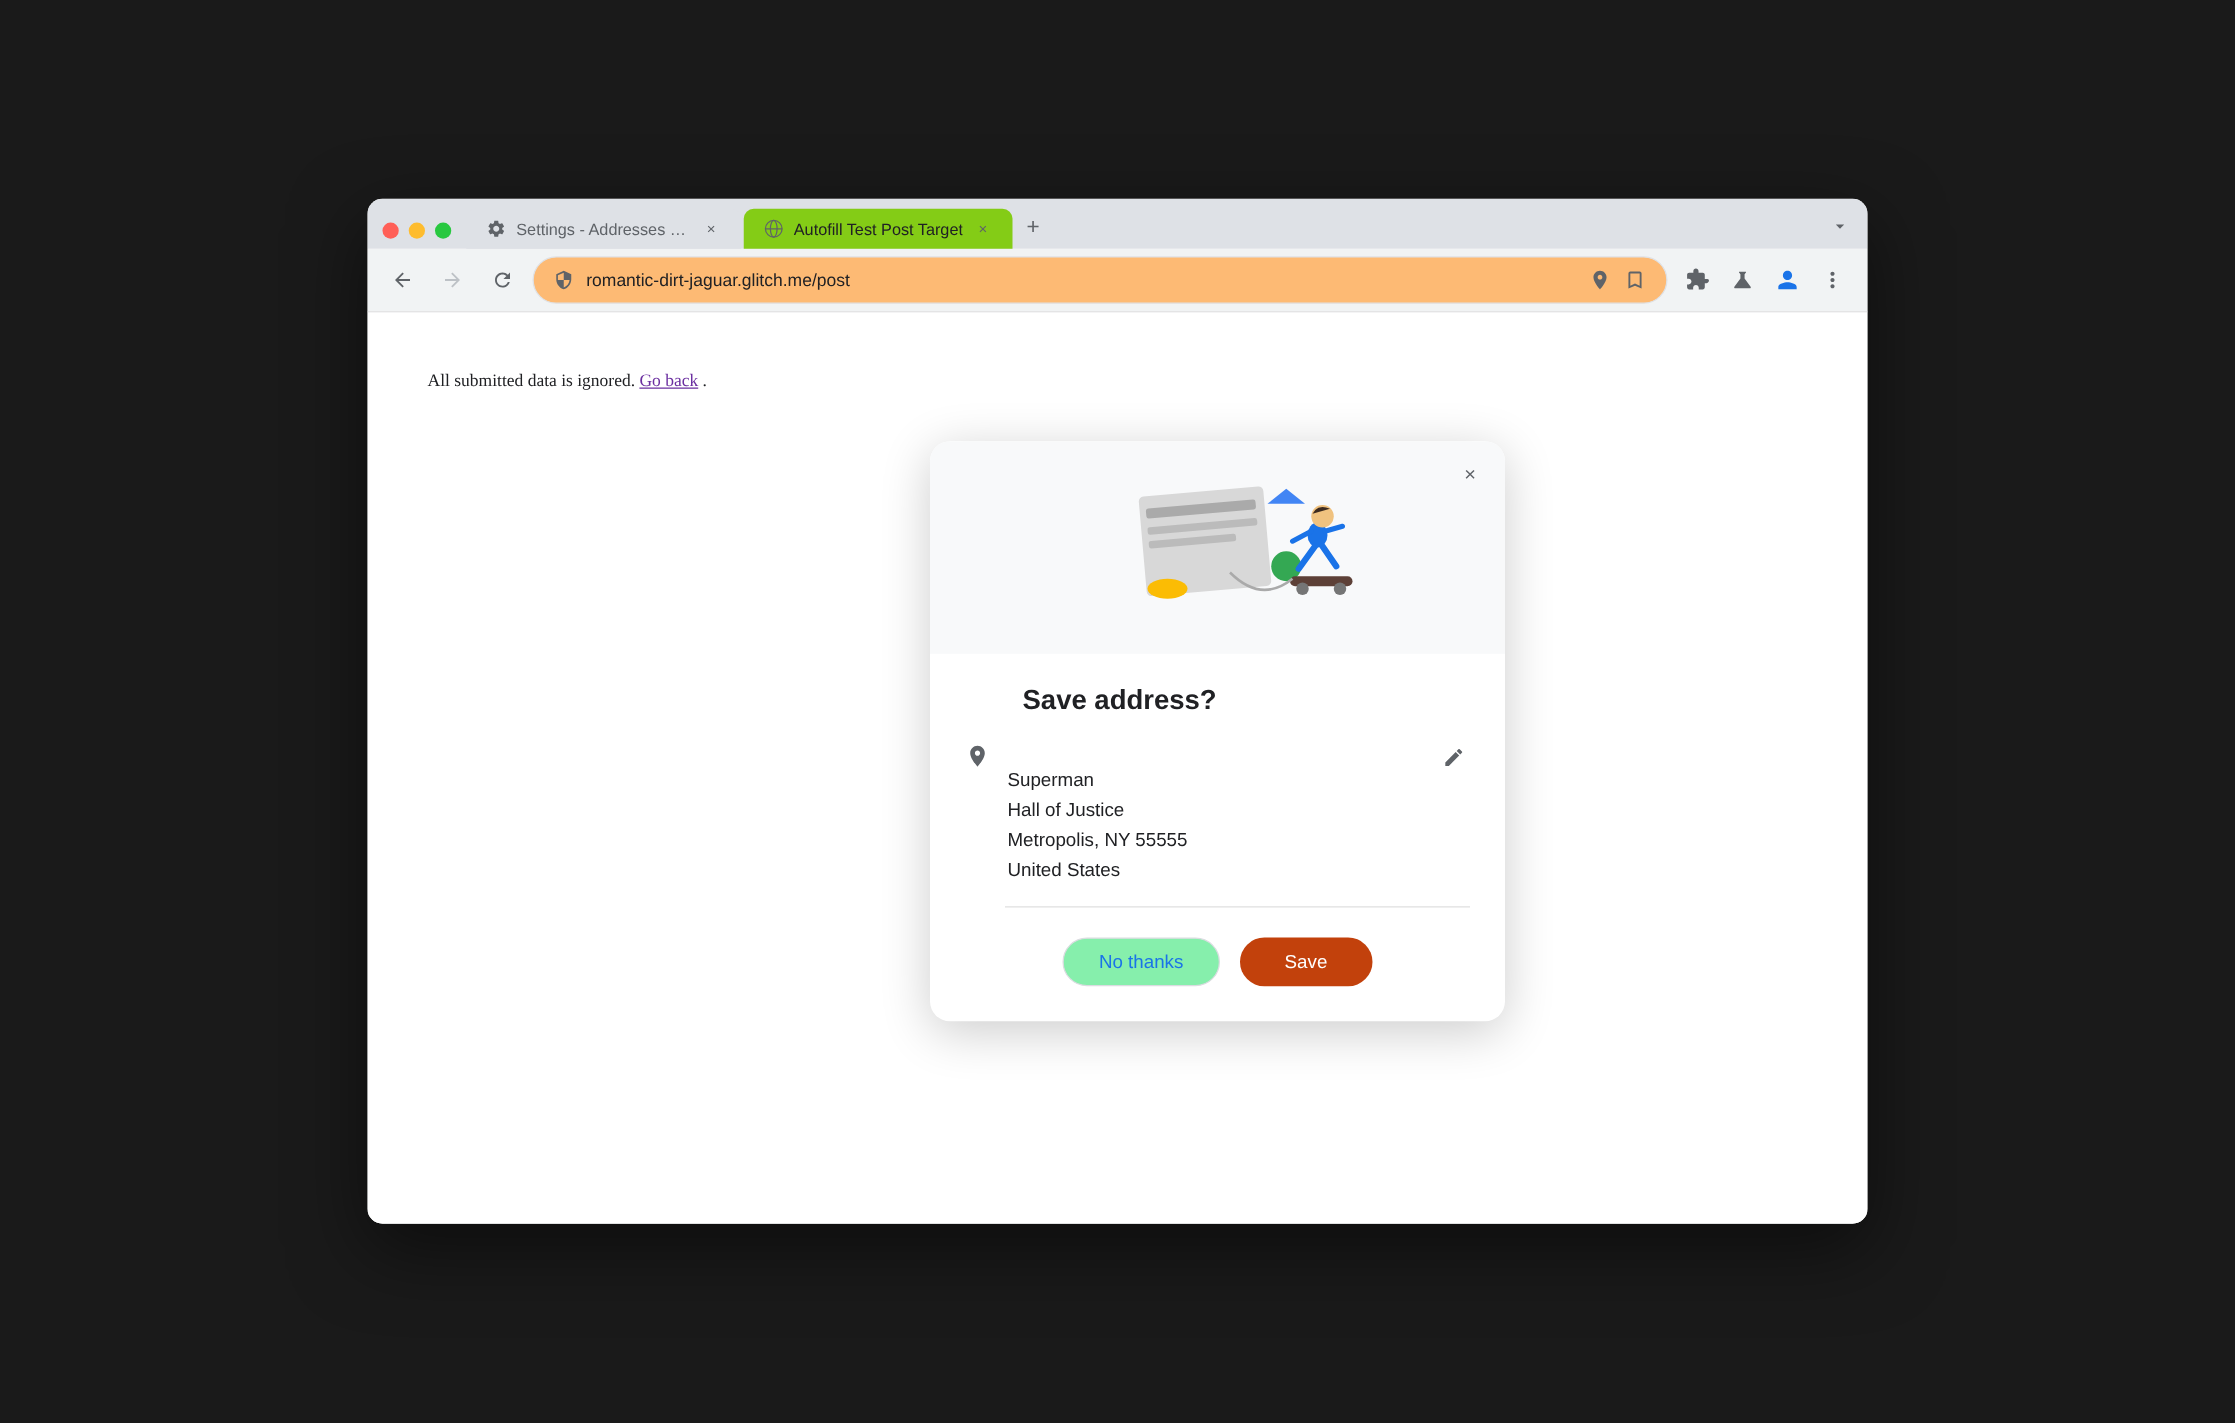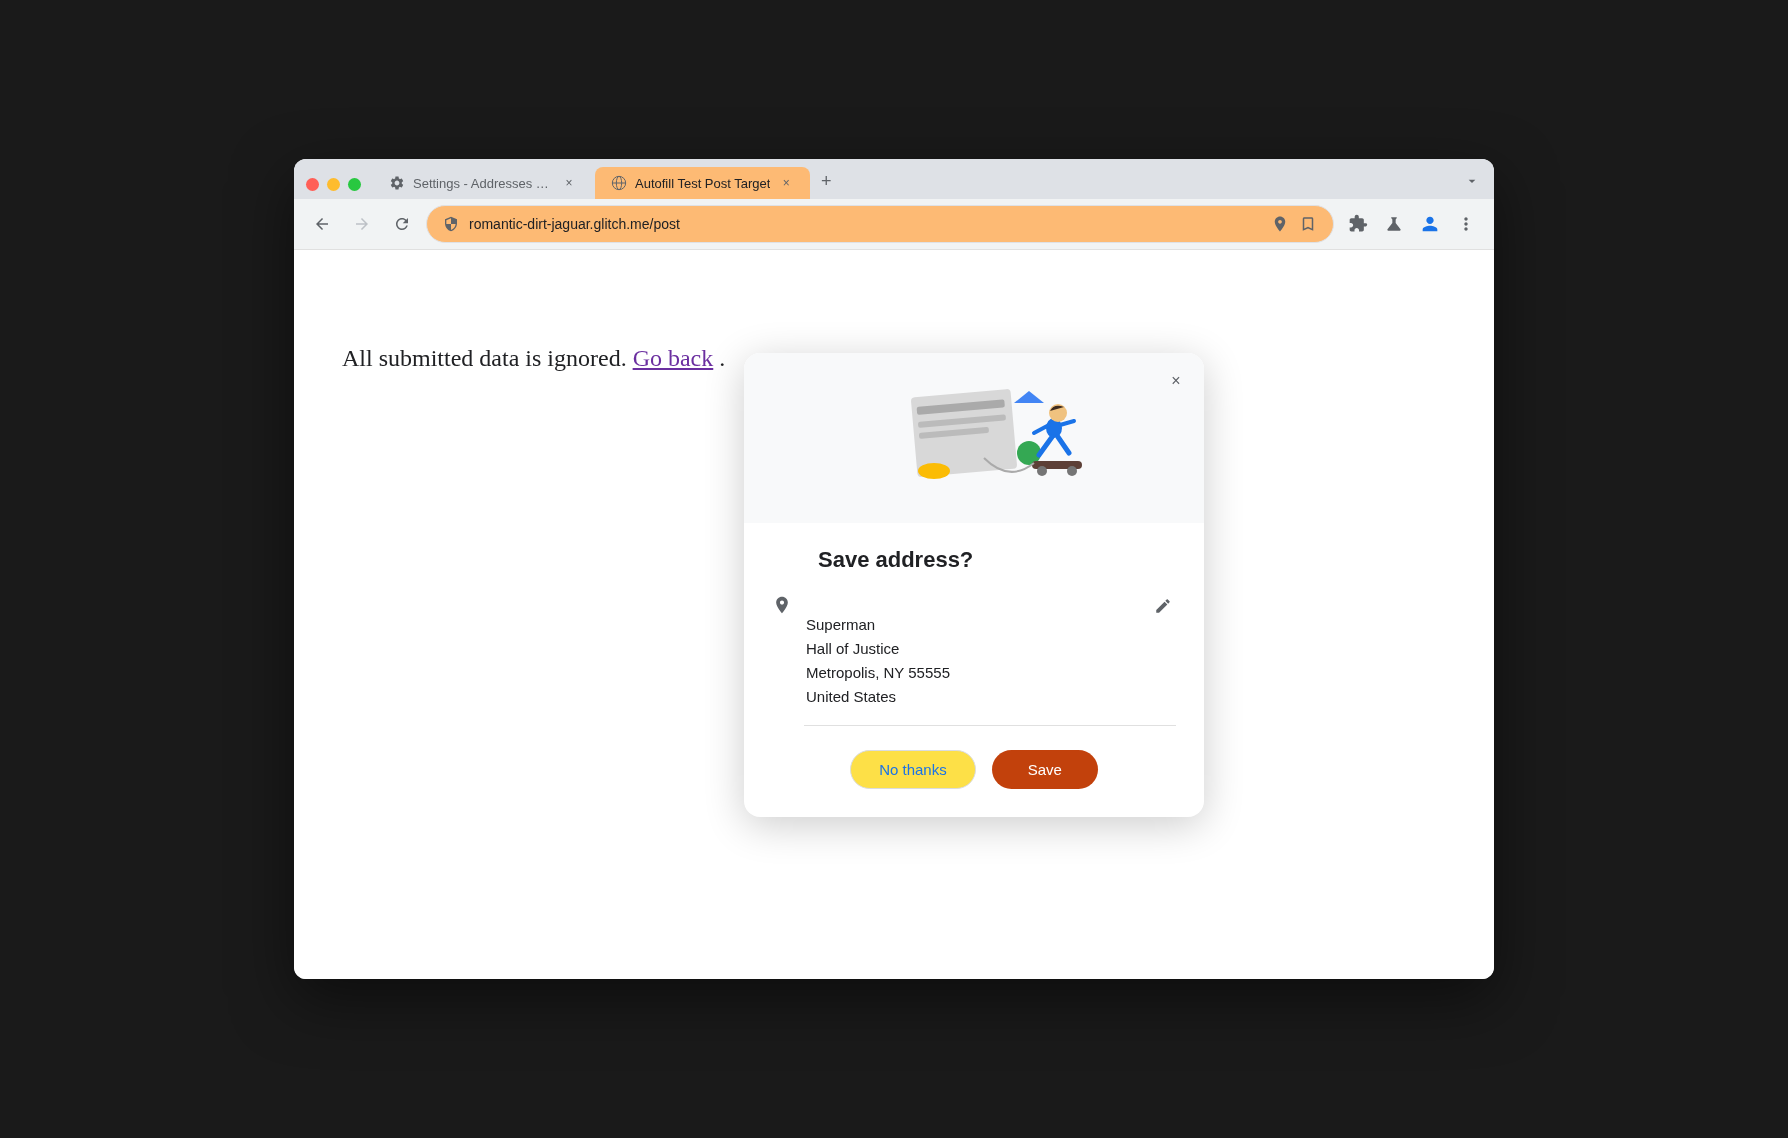--- a/index.html
+++ b/index.html
@@ -52,21 +52,21 @@
       background: #dee1e6;
       border-radius: 8px 8px 0 0;
       font-size: 13px;
       color: #5f6368;
       max-width: 220px;
       min-width: 150px;
       cursor: pointer;
       position: relative;
     }
     .tab.active {
-      background: #fdba74;
+      background: #84cc16;
       color: #202124;
     }
     .tab-icon {
       width: 16px;
       height: 16px;
       flex-shrink: 0;
     }
     .tab-title {
       flex: 1;
       overflow: hidden;
@@ -164,24 +164,23 @@
     }
     
     .page-content {
       flex: 1;
       background: #fff;
       position: relative;
       overflow: hidden;
     }
     .page-text {
       padding: 48px;
-      font-size: 24px;
+      font-size: 14px;
       color: #202124;
       font-family: Georgia, serif;
-      margin-top: 47px;
     }
     .page-link {
       color: #6b2fa0;
       text-decoration: underline;
       cursor: pointer;
     }
     
     .dialog-overlay {
       position: absolute;
       top: 0; left: 0; right: 0; bottom: 0;
@@ -271,21 +270,21 @@
     .dialog-actions {
       display: flex;
       justify-content: center;
       gap: 16px;
       margin-top: 24px;
     }
     .btn-no-thanks {
       padding: 10px 28px;
       border-radius: 24px;
       border: 1.5px solid #dadce0;
-      background: #fde047;
+      background: #86efac;
       color: #1a73e8;
       font-size: 15px;
       font-weight: 500;
       cursor: pointer;
       font-family: inherit;
     }
     .btn-save {
       padding: 10px 36px;
       border-radius: 24px;
       border: none;

